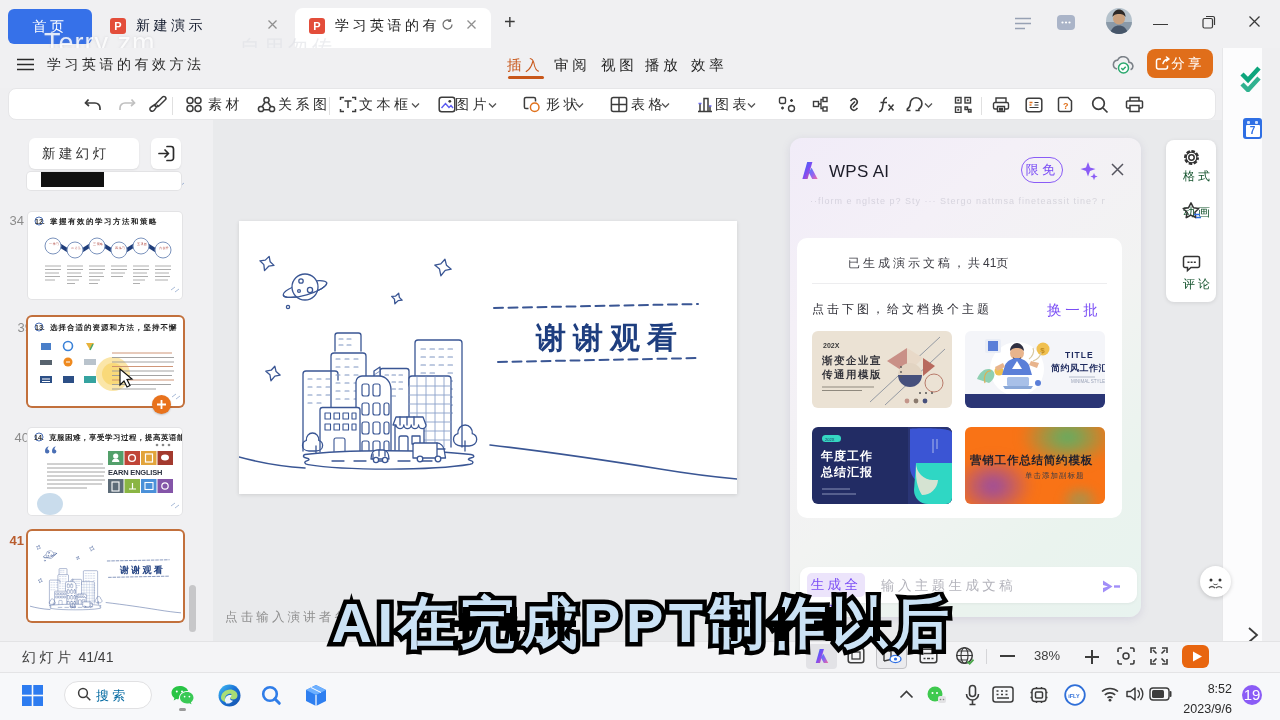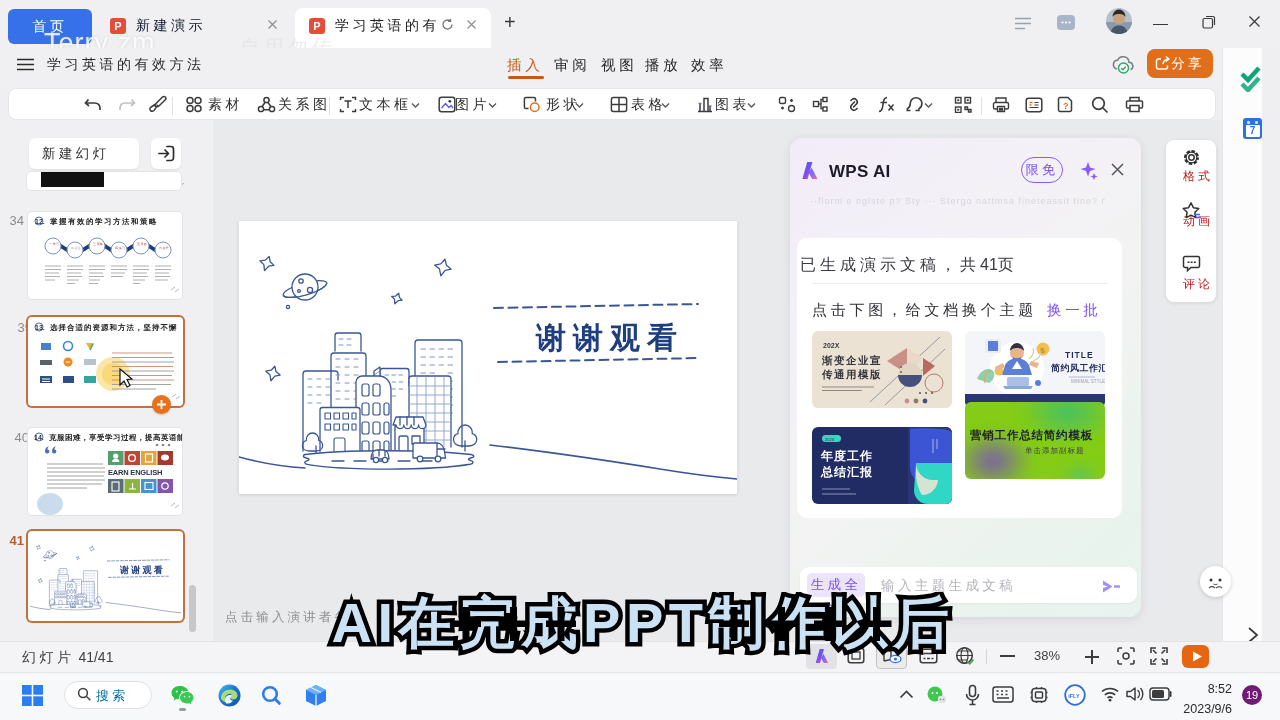--- a/index.html
+++ b/index.html
@@ -35,46 +35,46 @@
 #sb1{left:189px;top:585px;width:7px;height:47px;background:#c7c7c9;border-radius:4px}
 
 #canvas{left:213px;top:120px;width:1009px;height:521px;background:#e9eaec}
 #slide{left:239px;top:221px;width:498px;height:273px;background:#fff;box-shadow:0 1px 4px rgba(0,0,0,.12)}
 #notes{left:225px;top:609px;font-size:12.5px;color:#8f8f8f}
 
 #rstrip{left:1222px;top:48px;width:40px;height:593px;background:#fcfcfd;border-left:1px solid #e7e7e9}
 #rstrip2{left:1262px;top:48px;width:18px;height:593px;background:#efeff1}
 
 #sidebar{left:1166px;top:140px;width:50px;height:162px;background:#fff;border-radius:8px;box-shadow:0 1px 4px rgba(0,0,0,.10)}
-.sbtxt{position:absolute;font-size:12px;color:#b91c1c;width:64px;text-align:center}
+.sbtxt{position:absolute;font-size:12px;color:#14532d;width:64px;text-align:center}
 
 #aipanel{left:790px;top:138px;width:351px;height:479px;border-radius:12px;background:linear-gradient(140deg,#f1ecf8 0%,#f4f0f7 25%,#f2f3f2 55%,#eaf3ee 80%,#e8f3ef 100%);box-shadow:0 2px 8px rgba(120,110,160,.18)}
 #aicard{left:797px;top:238px;width:325px;height:280px;background:#fff;border-radius:10px}
-#aihead{left:829px;top:162px;font-size:17px;font-weight:bold;color:#1c1c28;letter-spacing:.3px}
+#aihead{left:829px;top:162px;font-size:17px;font-weight:normal;color:#1c1c28;letter-spacing:.3px}
 #xianmian{left:1021px;top:157px;width:42px;height:26px;border:1.5px solid #8a5cf6;border-radius:14px;color:#7a4df5;font-size:13px;text-align:center;line-height:24px}
 #blurline{left:810px;top:196px;font-size:9px;color:rgba(130,130,150,.26);letter-spacing:1px;white-space:nowrap;overflow:hidden;width:295px;filter:blur(.4px)}
-#gen41{left:800px;top:255px;font-size:16px;color:#3a3a42}
+#gen41{left:848px;top:255px;font-size:12px;color:#3a3a42}
 #carddiv{left:812px;top:283px;width:295px;height:1px;background:#ededef}
-#clickpick{left:812px;top:301px;font-size:15px;color:#2e2e36}
+#clickpick{left:812px;top:301px;font-size:12px;color:#2e2e36}
 #huanyipi{left:1047px;top:301px;font-size:14.5px;color:#7a4df5}
 .tpl{position:absolute;border-radius:6px;overflow:hidden}
 #inputrow{left:800px;top:567px;width:337px;height:36px;background:#fff;border-radius:9px;box-shadow:0 1px 3px rgba(0,0,0,.05)}
 #genchip{left:807px;top:573px;width:58px;height:24px;background:#ece4fb;border-radius:5px;color:#7a4df5;font-size:13.5px;text-align:center;line-height:24px}
 #inputph{left:881px;top:577px;font-size:13.5px;color:#b3b3bb}
 
 #statusbar{left:0;top:641px;width:1280px;height:31px;background:#f4f4f6;border-top:1px solid #e3e3e5}
 #slidecount{left:22px;top:649px;font-size:14px;color:#3e3e3e}
 #zoomtxt{left:1034px;top:648px;font-size:13px;color:#3e3e3e}
 #playbtn{left:1182px;top:645px;width:27px;height:23px;background:#e8650f;border-radius:6px}
 
 #taskbar{left:0;top:672px;width:1280px;height:48px;background:#f7f8fa;border-top:1px solid #e4e4e6}
 #searchpill{left:64px;top:681px;width:88px;height:28px;background:#fff;border:1px solid #e1e1e3;border-radius:14px}
 #searchtxt{left:96px;top:687px;font-size:13px;color:#0369a1}
 #clock{left:1180px;top:679px;width:52px;text-align:right;font-size:12.5px;color:#2a2a2a;line-height:20px}
-#badge19{left:1242px;top:685px;width:20px;height:20px;background:#701a75;border-radius:50%;color:#fff;font-size:11px;text-align:center;line-height:20px}
+#badge19{left:1242px;top:685px;width:20px;height:20px;background:#8b5cf6;border-radius:50%;color:#fff;font-size:15px;text-align:center;line-height:20px}
 
 #subtitle{left:0px;top:592px;width:1280px;text-align:center}
 </style></head>
 <body>
 <div class="abs" id="tabbar"></div>
 <div class="abs" id="activetab"></div>
 <div class="abs" id="hometab"><span class="cj">首页</span></div>
 <div class="abs picon" style="left:110px;top:18px">P</div>
 <div class="abs" id="tab2t"><span class="cj">新建演示</span></div>
 <svg class="abs" style="left:267px;top:19px" width="11" height="11" viewBox="0 0 11 11">
@@ -551,21 +551,21 @@
 <div class="abs" id="rstrip"></div>
 <div class="abs" id="rstrip2"></div>
 <svg class="abs" style="left:1240px;top:64px" width="22" height="28" viewBox="0 0 22 28">
     <path d="M2 10l6 6 11-12" fill="none" stroke="#0da57c" stroke-width="4.5"></path>
     <path d="M2 20l6 6 11-12" fill="none" stroke="#0da57c" stroke-width="4.5" opacity=".85"></path>
   </svg>
 <div class="abs" style="left:1243px;top:118px;width:19px;height:21px;background:#2f6fe4;border-radius:3px"></div><div class="abs" style="left:1245.5px;top:125px;width:14px;height:11.5px;background:#fff;border-radius:1px;color:#2f6fe4;font-size:10px;font-weight:bold;text-align:center;line-height:11px">7</div><div class="abs" style="left:1247px;top:120.5px;width:3px;height:3px;background:#cfe0ff;border-radius:1px"></div><div class="abs" style="left:1255px;top:120.5px;width:3px;height:3px;background:#cfe0ff;border-radius:1px"></div>
 
 <div class="abs" id="sidebar"></div>
 <div class="abs sbtxt" style="left:1166px;top:168px"><span class="cj">格式</span></div>
-<div class="abs sbtxt" style="left:1166px;top:213px"><span class="cj">动画</span></div>
+<div class="abs sbtxt" style="left:1166px;top:204px"><span class="cj">动画</span></div>
 <div class="abs sbtxt" style="left:1166px;top:276px"><span class="cj">评论</span></div>
 <svg class="abs" style="left:1182px;top:148px" width="19" height="19" viewBox="0 0 19 19">
     <circle cx="9.5" cy="9.5" r="2.7" fill="none" stroke="#333" stroke-width="1.5"></circle>
     <circle cx="9.5" cy="9.5" r="6.2" fill="none" stroke="#333" stroke-width="2.6" stroke-dasharray="3.4 1.5" stroke-dashoffset="1"></circle>
     <circle cx="9.5" cy="9.5" r="5.4" fill="none" stroke="#333" stroke-width="1.2"></circle>
   </svg>
 <svg class="abs" style="left:1181px;top:201px" width="21" height="20" viewBox="0 0 21 20">
     <path d="M10 1.8l2.4 4.9 5.4.8-3.9 3.8.9 5.4-4.8-2.5-4.8 2.5.9-5.4L2.2 7.5l5.4-.8z" fill="none" stroke="#333" stroke-width="1.5" stroke-linejoin="round"></path>
     <path d="M13 13.5h6M15 16.5h5" stroke="#2f6fe4" stroke-width="1.6"></path>
   </svg>
@@ -659,21 +659,21 @@
 <path d="M98 2c0-1 44-2 42 4v38c0 8-6 14-14 14h-10c-10 0-18-8-18-18z" fill="#3b55d4"></path>
 <path d="M104 36h36v41h-24c-8 0-14-6-14-14z" fill="#2fd7c4"></path>
 <path d="M104 36a17 17 0 0 0 17 17h5a16 16 0 0 1-16 15c-4-6-6-14-6-22z" fill="#e8e4d4" opacity=".9"></path>
 <rect x="10" y="8" width="19" height="7" rx="3.5" fill="#35d6c2"></rect>
       <text x="13" y="13.5" font-size="4" fill="#1e2a5e">202X</text>
 <text x="9" y="33" font-size="12" font-weight="bold" fill="#fff" letter-spacing="1">年度工作</text>
 <text x="9" y="49" font-size="12" font-weight="bold" fill="#fff" letter-spacing="1">总结汇报</text>
 <path d="M10 62h28M10 67h34" stroke="#8a93b8" stroke-width="1"></path>
 <path d="M121 12v14M125 12v10" stroke="#c8d0f0" stroke-width=".8"></path>
 </svg></div>
-<div class="abs tpl" id="tpl4" style="left:965px;top:402px;width:140px;height:77px;background:#84cc16">
+<div class="abs tpl" id="tpl4" style="left:965px;top:427px;width:140px;height:77px;background:#f97316">
 <div class="abs" style="left:55px;top:-20px;width:95px;height:60px;background:radial-gradient(closest-side,rgba(56,190,120,.85),rgba(56,190,120,0));filter:blur(6px)"></div>
 <div class="abs" style="left:-12px;top:28px;width:80px;height:62px;background:radial-gradient(closest-side,rgba(122,63,208,.8),rgba(122,63,208,0));filter:blur(6px)"></div>
 <div class="abs" style="left:95px;top:58px;width:40px;height:30px;background:radial-gradient(closest-side,rgba(56,190,150,.5),rgba(56,190,150,0));filter:blur(5px)"></div>
 <svg class="abs" style="left:0;top:0" width="140" height="77" viewBox="0 0 140 77">
 <text x="5" y="37" font-size="11.5" font-weight="bold" fill="#22222e" letter-spacing=".8">营销工作总结简约模板</text>
 <text x="60" y="51" font-size="7.5" fill="#3c3c46" letter-spacing="1">单击添加副标题</text>
 </svg>
   </div>
 <div class="abs" id="inputrow"></div>
 <div class="abs" id="genchip"><span class="cj">生成全文</span></div>

